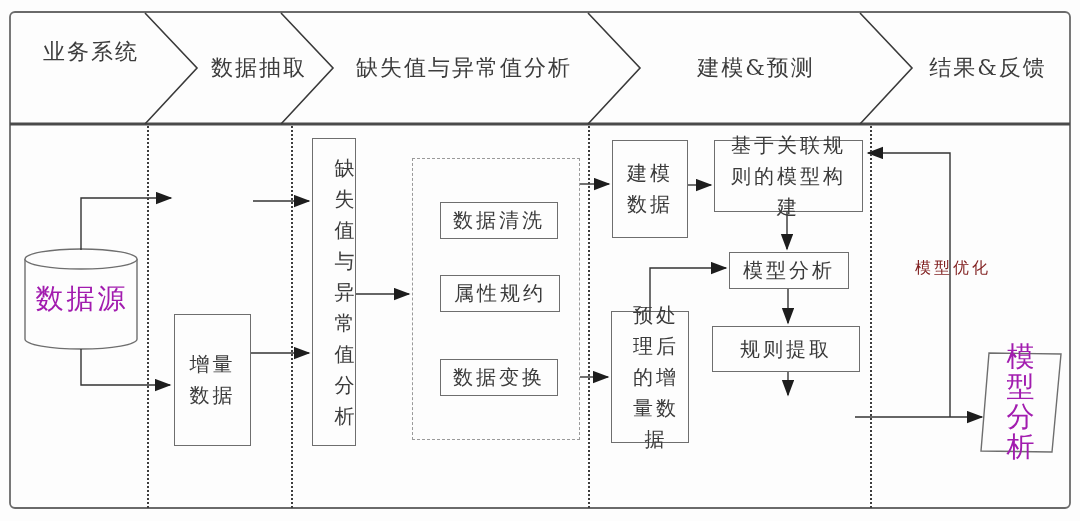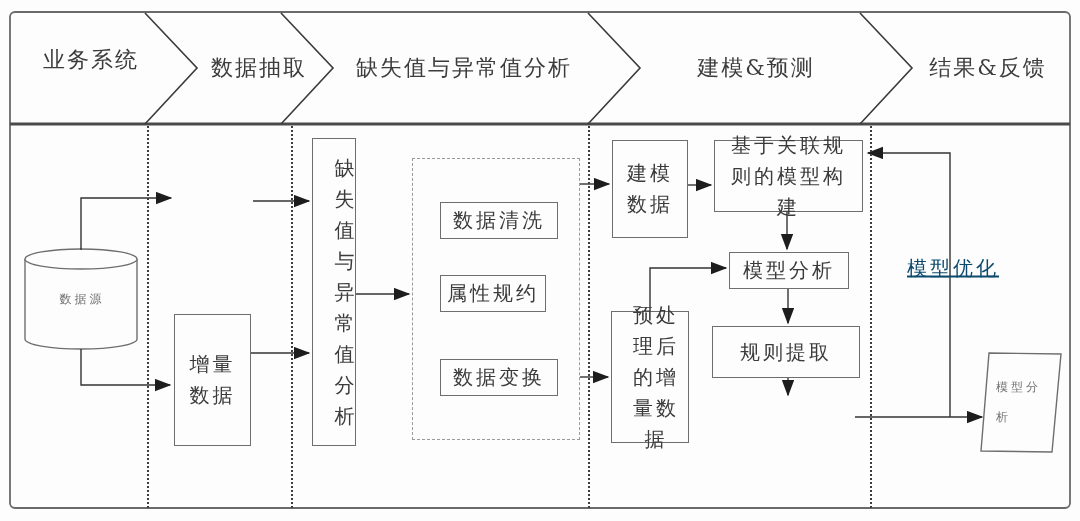--- a/index.html
+++ b/index.html
@@ -22,26 +22,26 @@
   .oneline{white-space:nowrap;letter-spacing:3px;}
   .vert{width:24px;line-height:26.5px;letter-spacing:0;margin-left:24px;}
   .wide{width:136px;line-height:30px;letter-spacing:2px;}
   .dashed-group{
     position:absolute;box-sizing:border-box;border:1.5px dashed #9a9a9a;background:transparent;
   }
   .divider{
     position:absolute;width:0;border-left:2px dotted #3d3d3d;
   }
   .shape-label{
-    position:absolute;transform:translate(-50%,-50%);
-    font-size:12px;letter-spacing:3px;color:#737373;
+    position:absolute;transform:translate(-50%,-50%);text-align:center;
+    font-size:28px;letter-spacing:3px;color:#a21caf;
   }
   .float-label{
     position:absolute;transform:translate(-50%,-50%);white-space:nowrap;
-    font-size:20px;letter-spacing:3px;color:#0c4a6e;text-decoration:underline;
+    font-size:16px;letter-spacing:3px;color:#7f1d1d;
   }
 </style>
 </head>
 <body>
 
 <div id="canvas">
 
   <svg id="wires" viewBox="0 0 1080 521" xmlns="http://www.w3.org/2000/svg">
     <defs>
       <marker id="ah" orient="auto" markerWidth="14" markerHeight="12" refX="11" refY="4.5">
@@ -83,21 +83,21 @@
       <line x1="855" y1="417" x2="982" y2="417" marker-end="url(#ah)"></line>
       <polyline points="950,417 950,153 868,153" marker-end="url(#ah)"></polyline>
     </g>
   </svg>
 
   <div class="divider" style="left:147px;top:126px;height:382px"></div>
   <div class="divider" style="left:291px;top:126px;height:382px"></div>
   <div class="divider" style="left:588px;top:126px;height:382px"></div>
   <div class="divider" style="left:870px;top:126px;height:382px"></div>
 
-  <div class="hdr-label" style="left:91px;top:60px">业务系统</div>
+  <div class="hdr-label" style="left:91px;top:52px">业务系统</div>
   <div class="hdr-label" style="left:259px;top:68px">数据抽取</div>
   <div class="hdr-label" style="left:464px;top:68px">缺失值与异常值分析</div>
   <div class="hdr-label" style="left:756px;top:68px">建模&amp;预测</div>
   <div class="hdr-label" style="left:988px;top:68px">结果&amp;反馈</div>
 
   <div class="shape-label" style="left:82px;top:299px;white-space:nowrap">数据源</div>
   <div class="shape-label" style="left:1022px;top:402px;width:52px;line-height:30px">模型分析</div>
   <div class="float-label" style="left:953px;top:268px">模型优化</div>
 
   <div class="dashed-group" style="left:412px;top:158px;width:168px;height:282px"></div>
@@ -108,21 +108,21 @@
   </div>
 
   <div class="node" style="left:312px;top:138px;width:44px;height:308px">
     <span class="lbl vert">缺失值与异常值分析</span>
   </div>
 
   <div class="node" style="left:440px;top:202px;width:118px;height:37px">
     <span class="lbl oneline">数据清洗</span>
   </div>
 
-  <div class="node" style="left:440px;top:275px;width:106px;height:37px">
+  <div class="node" style="left:440px;top:275px;width:120px;height:37px">
     <span class="lbl oneline">属性规约</span>
   </div>
 
   <div class="node" style="left:440px;top:359px;width:118px;height:37px">
     <span class="lbl oneline">数据变换</span>
   </div>
 
   <div class="node" style="left:612px;top:140px;width:76px;height:98px">
     <span class="lbl w2">建模数据</span>
   </div>
@@ -132,18 +132,18 @@
   </div>
 
   <div class="node" style="left:729px;top:252px;width:120px;height:37px">
     <span class="lbl oneline">模型分析</span>
   </div>
 
   <div class="node" style="left:714px;top:140px;width:149px;height:72px">
     <span class="lbl wide">基于关联规则的模型构建</span>
   </div>
 
-  <div class="node" style="left:712px;top:326px;width:148px;height:52px">
+  <div class="node" style="left:712px;top:326px;width:148px;height:46px">
     <span class="lbl oneline">规则提取</span>
   </div>
 
 
 </div>
 
 </body></html>

